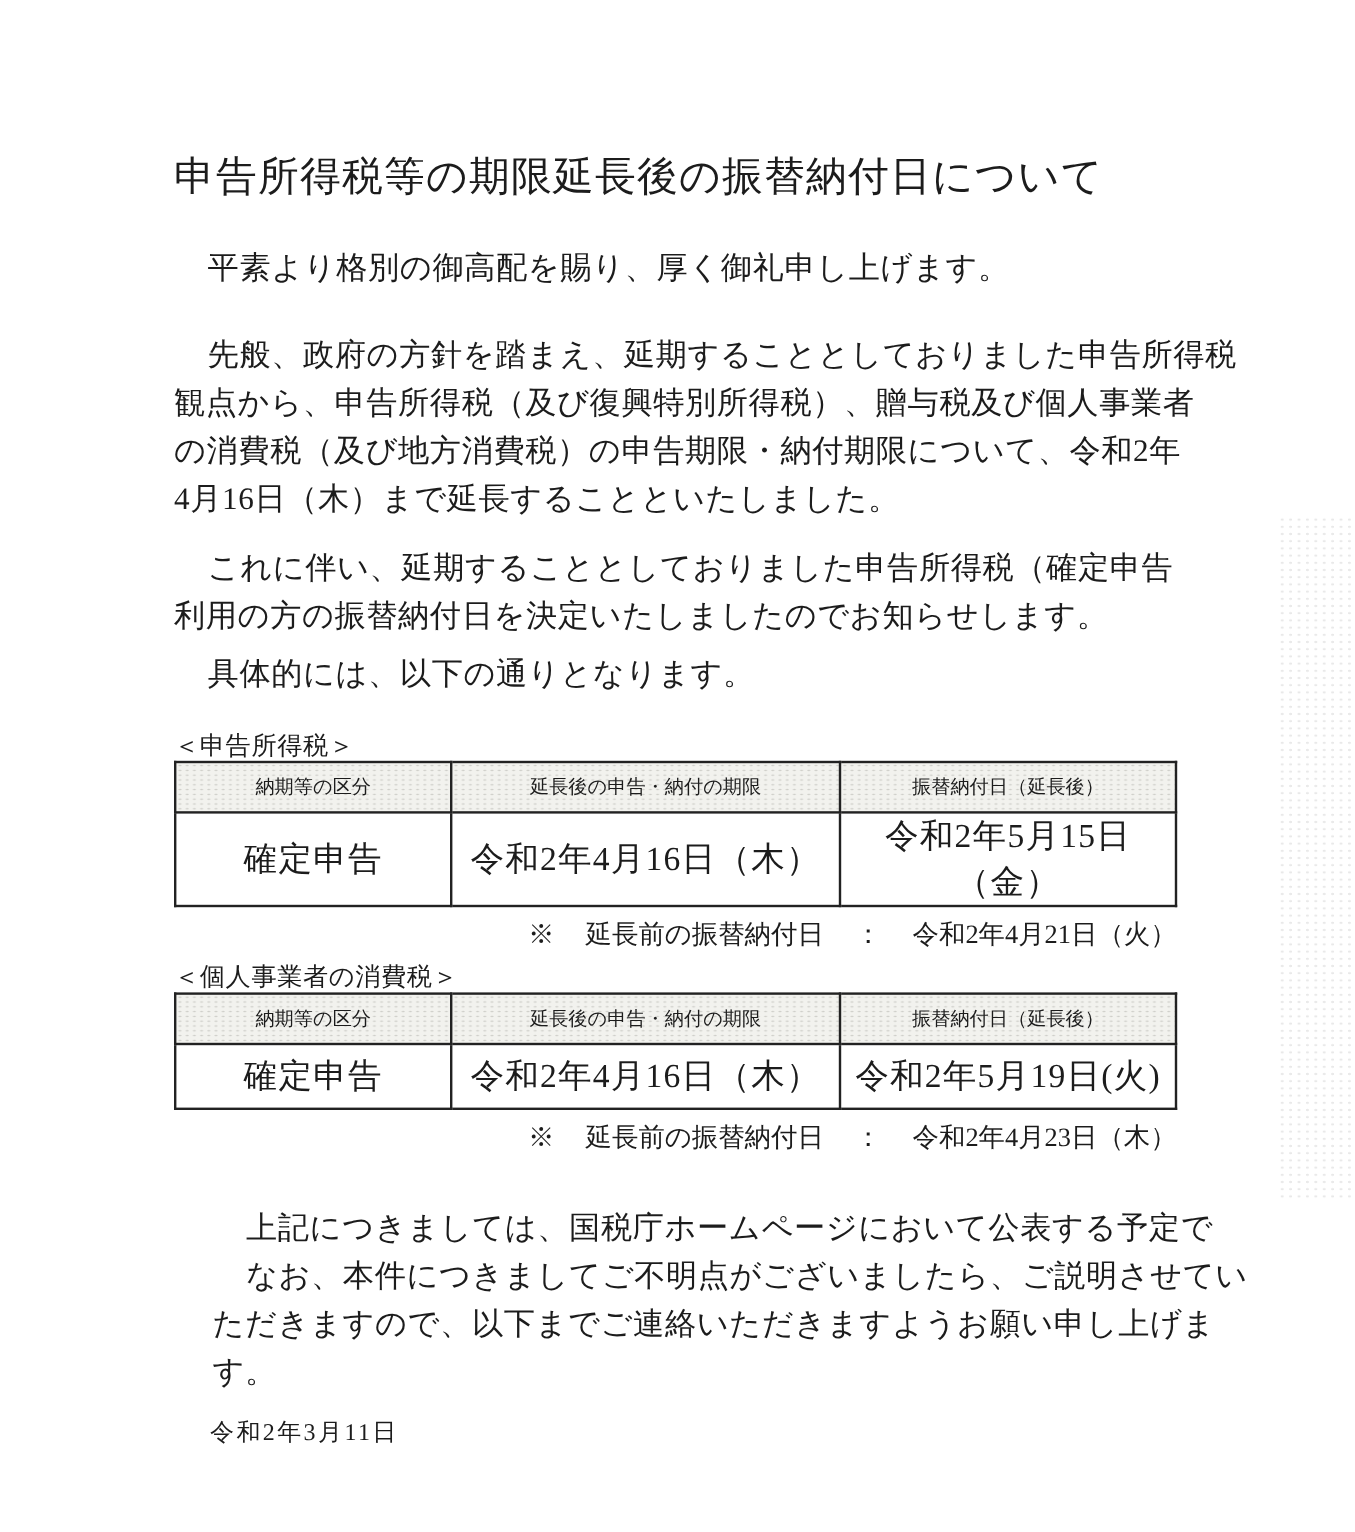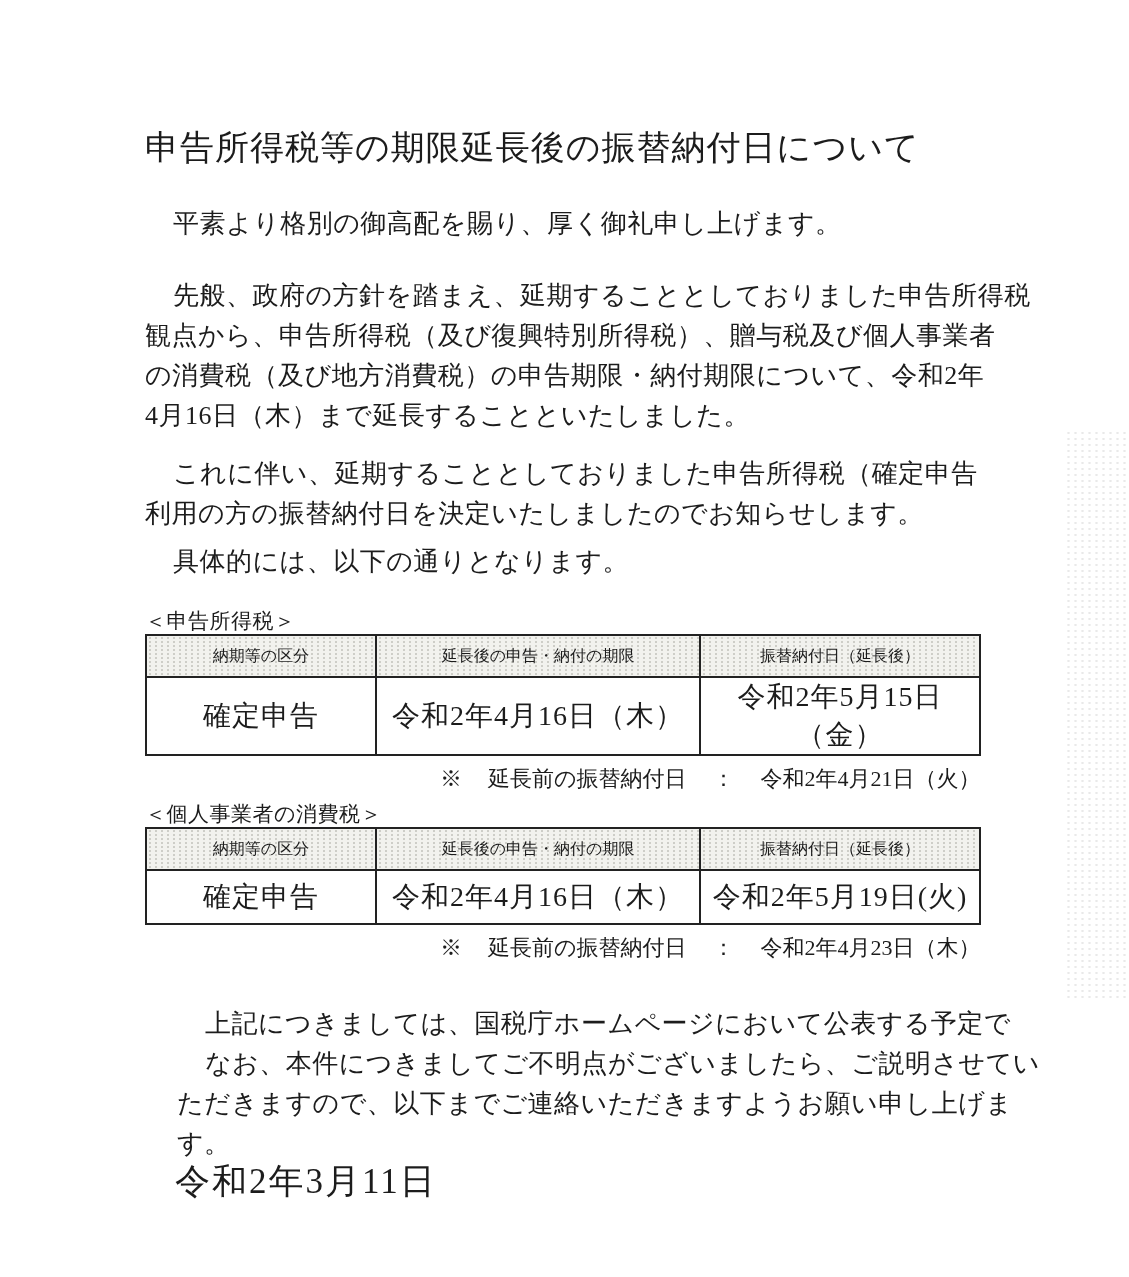--- a/index.html
+++ b/index.html
@@ -80,21 +80,22 @@
     align-items: baseline;
     column-gap: 26px;
     margin-top: 9px;
     padding-left: 295px;
     font-size: 22px;
     line-height: 28px;
     white-space: nowrap;
   }
   .closing { margin-top: 42px; margin-left: 32px; }
   .doc-date {
-    font-size: 35px;
+    margin-top: 12px;
+    font-size: 20px;
     line-height: 36px;
     text-indent: 30px;
     letter-spacing: 2px;
   }
   .noise-band {
     position: absolute;
     right: 0;
     top: 430px;
     width: 64px;
     height: 570px;

